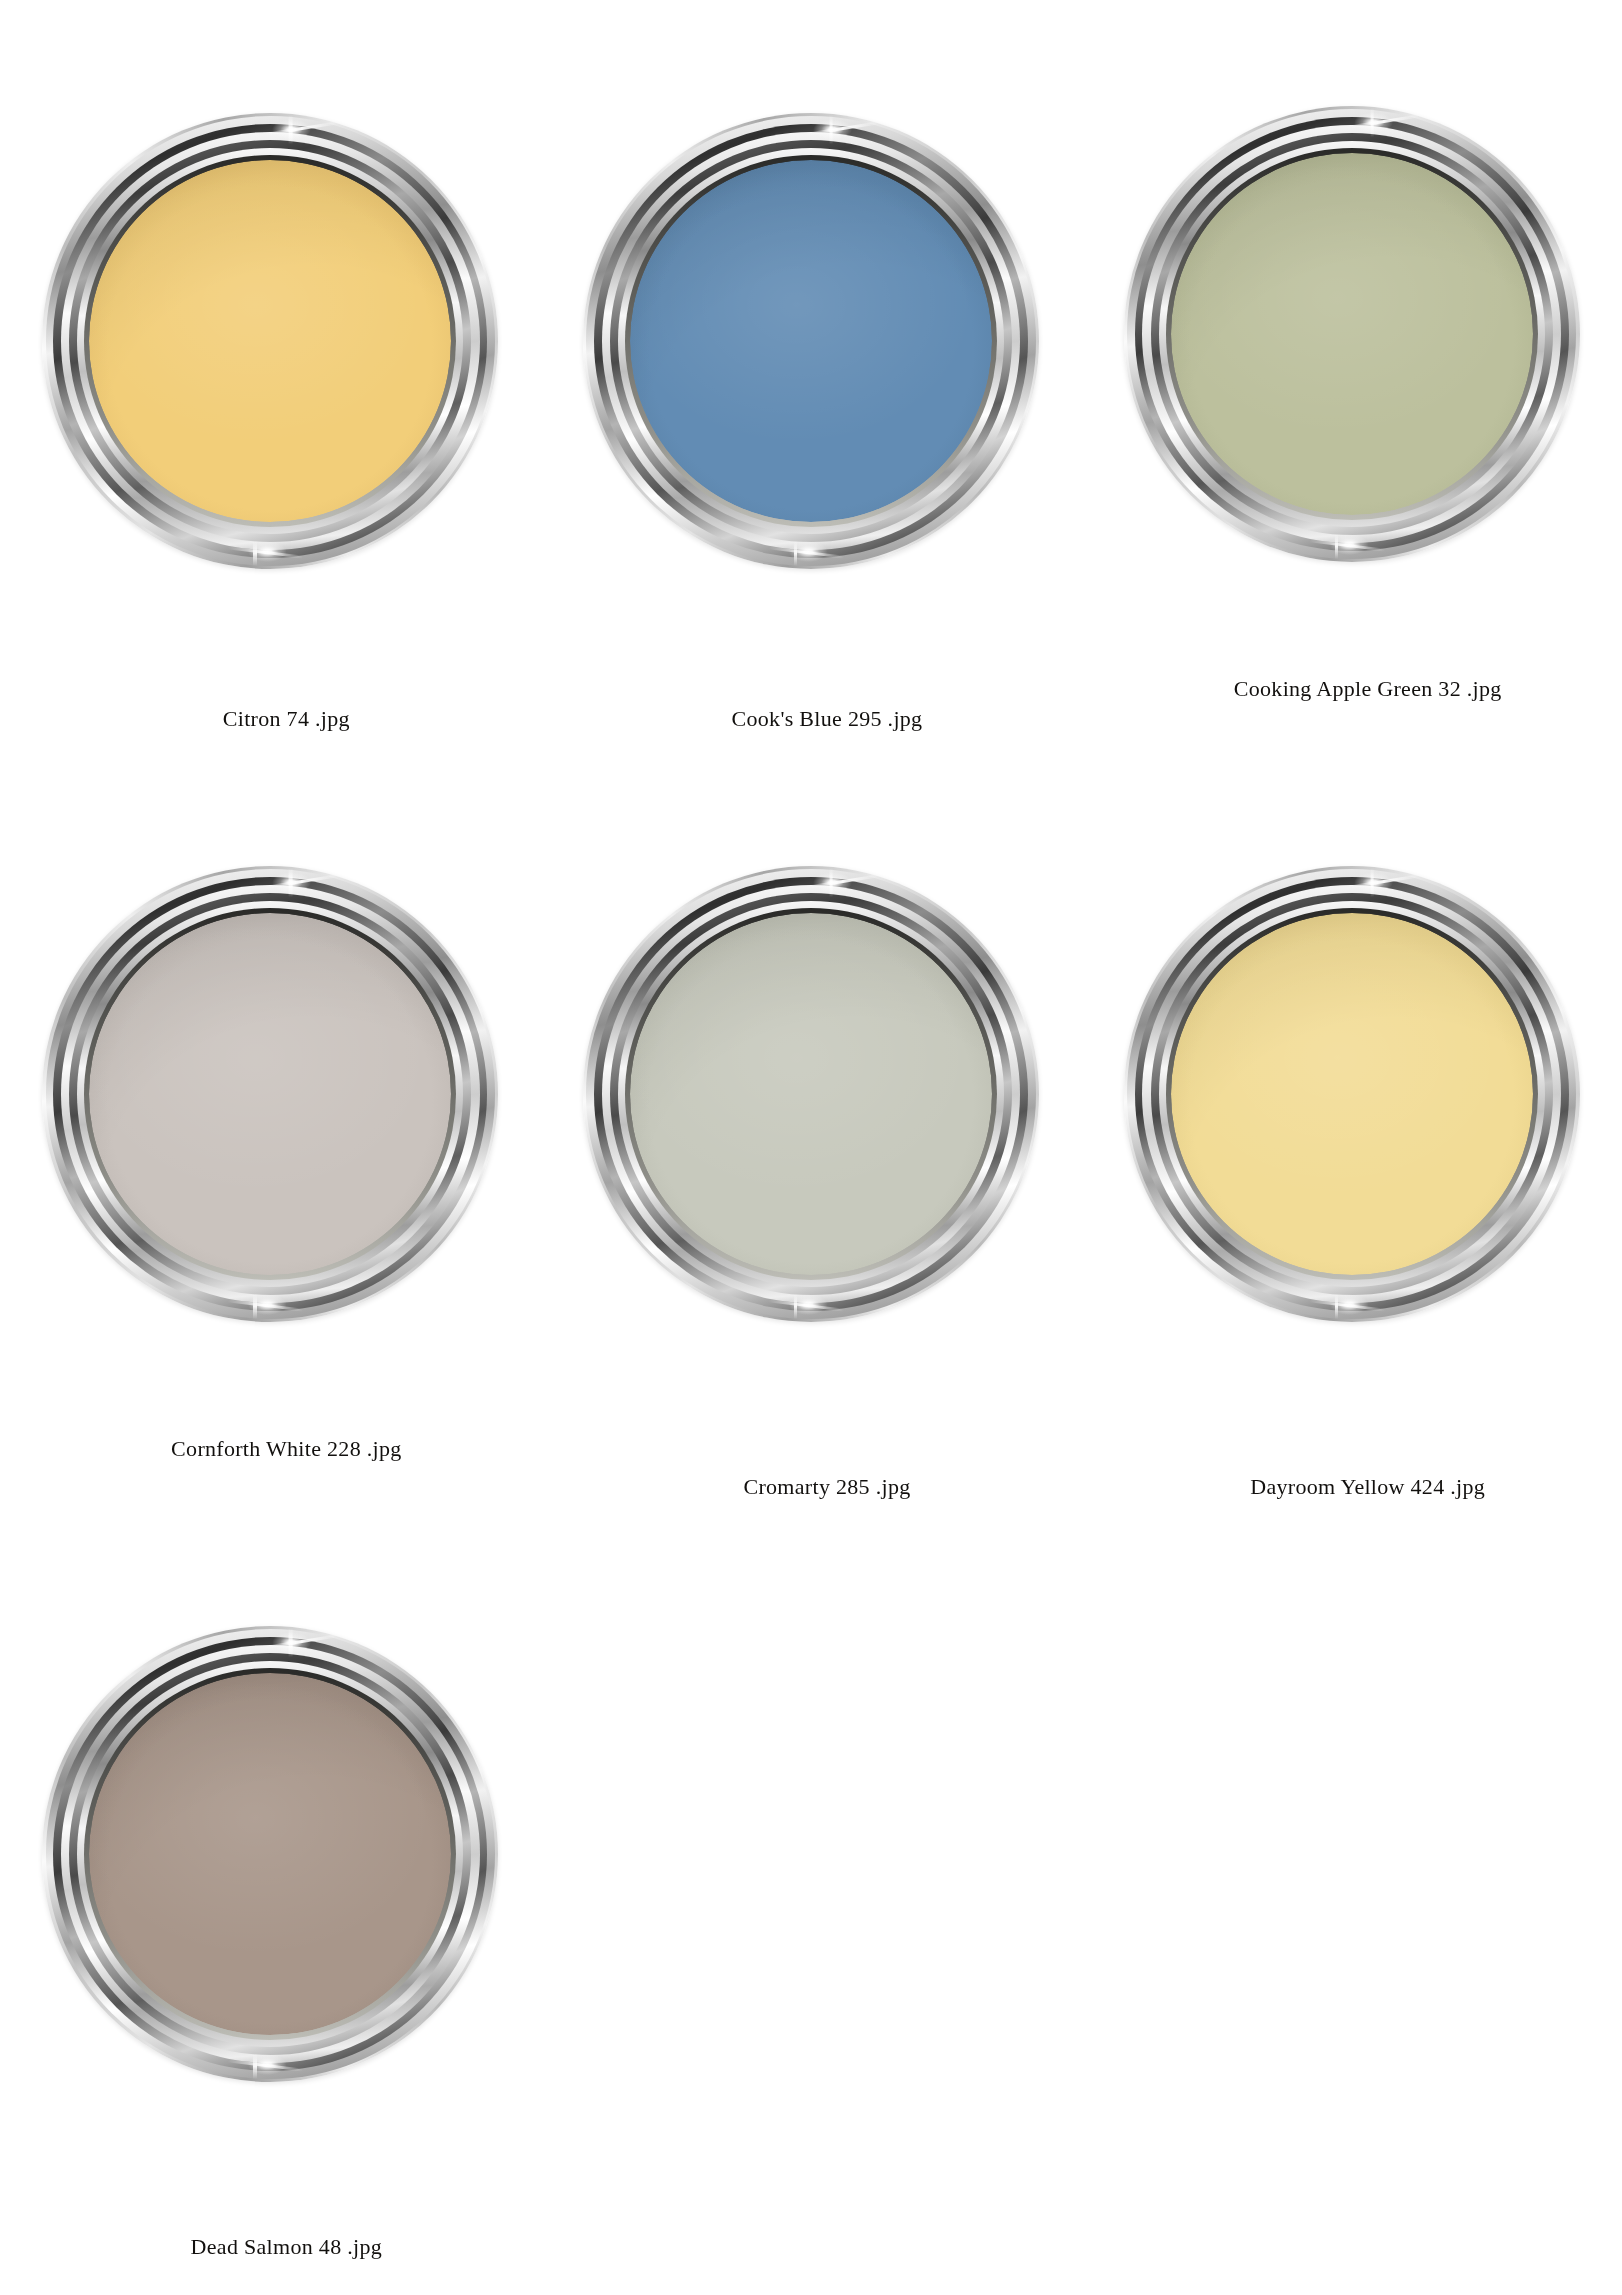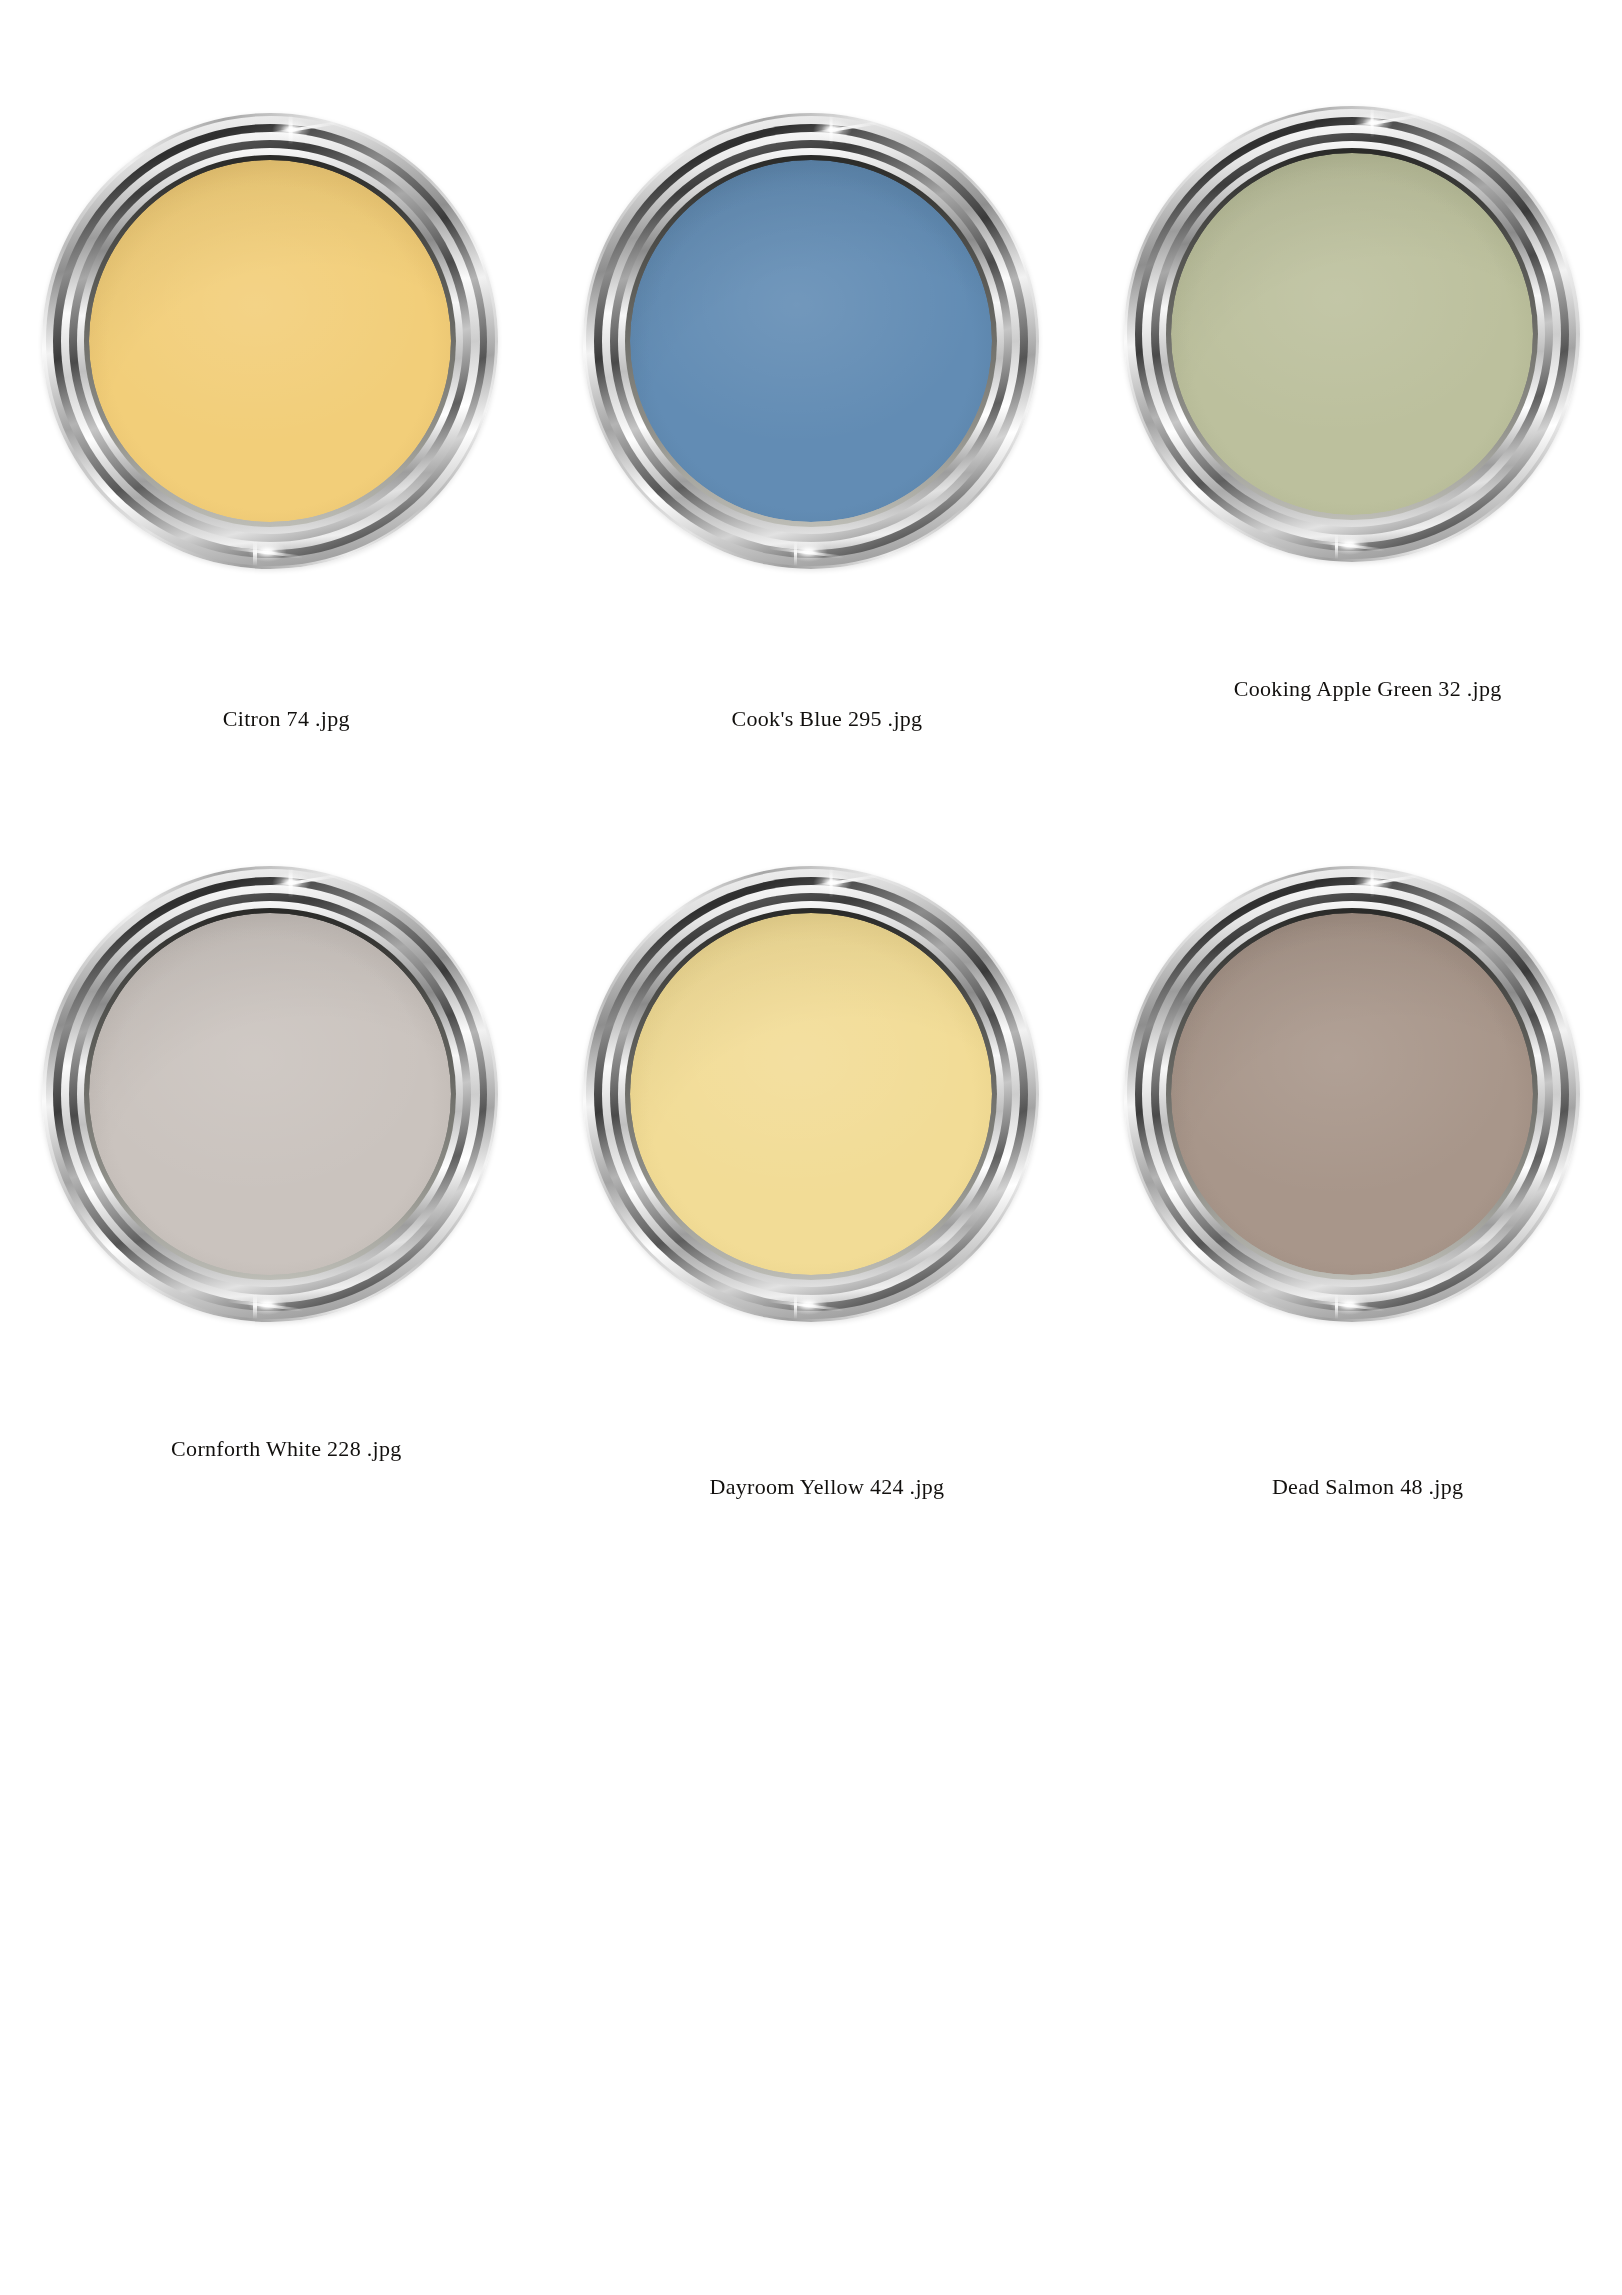--- a/index.html
+++ b/index.html
@@ -372,20 +372,43 @@
         <div class="sparkle top"></div>
         <div class="sparkle-star top"></div>
         <div class="sparkle-star v-top"></div>
         <div class="sparkle bottom"></div>
         <div class="sparkle-star bot"></div>
         <div class="sparkle-star v-bot"></div>
       </div>
       <div class="caption">Cornforth White 228 .jpg</div>
     </div>
 
+    <div class="cell row3">
+      <div class="tin">
+        <div class="tin-outer"></div>
+        <div class="ring-a"></div>
+        <div class="ring-b"></div>
+        <div class="ring-c"></div>
+        <div class="ring-d"></div>
+        <div class="ring-e"></div>
+        <div class="ring-shadow"></div>
+        <div class="paint">
+          <div class="paint-fill" style="background: radial-gradient(circle at 50% 52%, rgb(199, 201, 189) 0%, rgb(199, 201, 189) 62%, rgb(174, 176, 163) 100%);"></div>
+          <div class="paint-shade"></div>
+          <div class="paint-sheen"></div>
+        </div>
+        <div class="sparkle top"></div>
+        <div class="sparkle-star top"></div>
+        <div class="sparkle-star v-top"></div>
+        <div class="sparkle bottom"></div>
+        <div class="sparkle-star bot"></div>
+        <div class="sparkle-star v-bot"></div>
+      </div>
+      <div class="caption">Cromarty 285 .jpg</div>
+    </div>
 
     <div class="cell row3">
       <div class="tin">
         <div class="tin-outer"></div>
         <div class="ring-a"></div>
         <div class="ring-b"></div>
         <div class="ring-c"></div>
         <div class="ring-d"></div>
         <div class="ring-e"></div>
         <div class="ring-shadow"></div>

